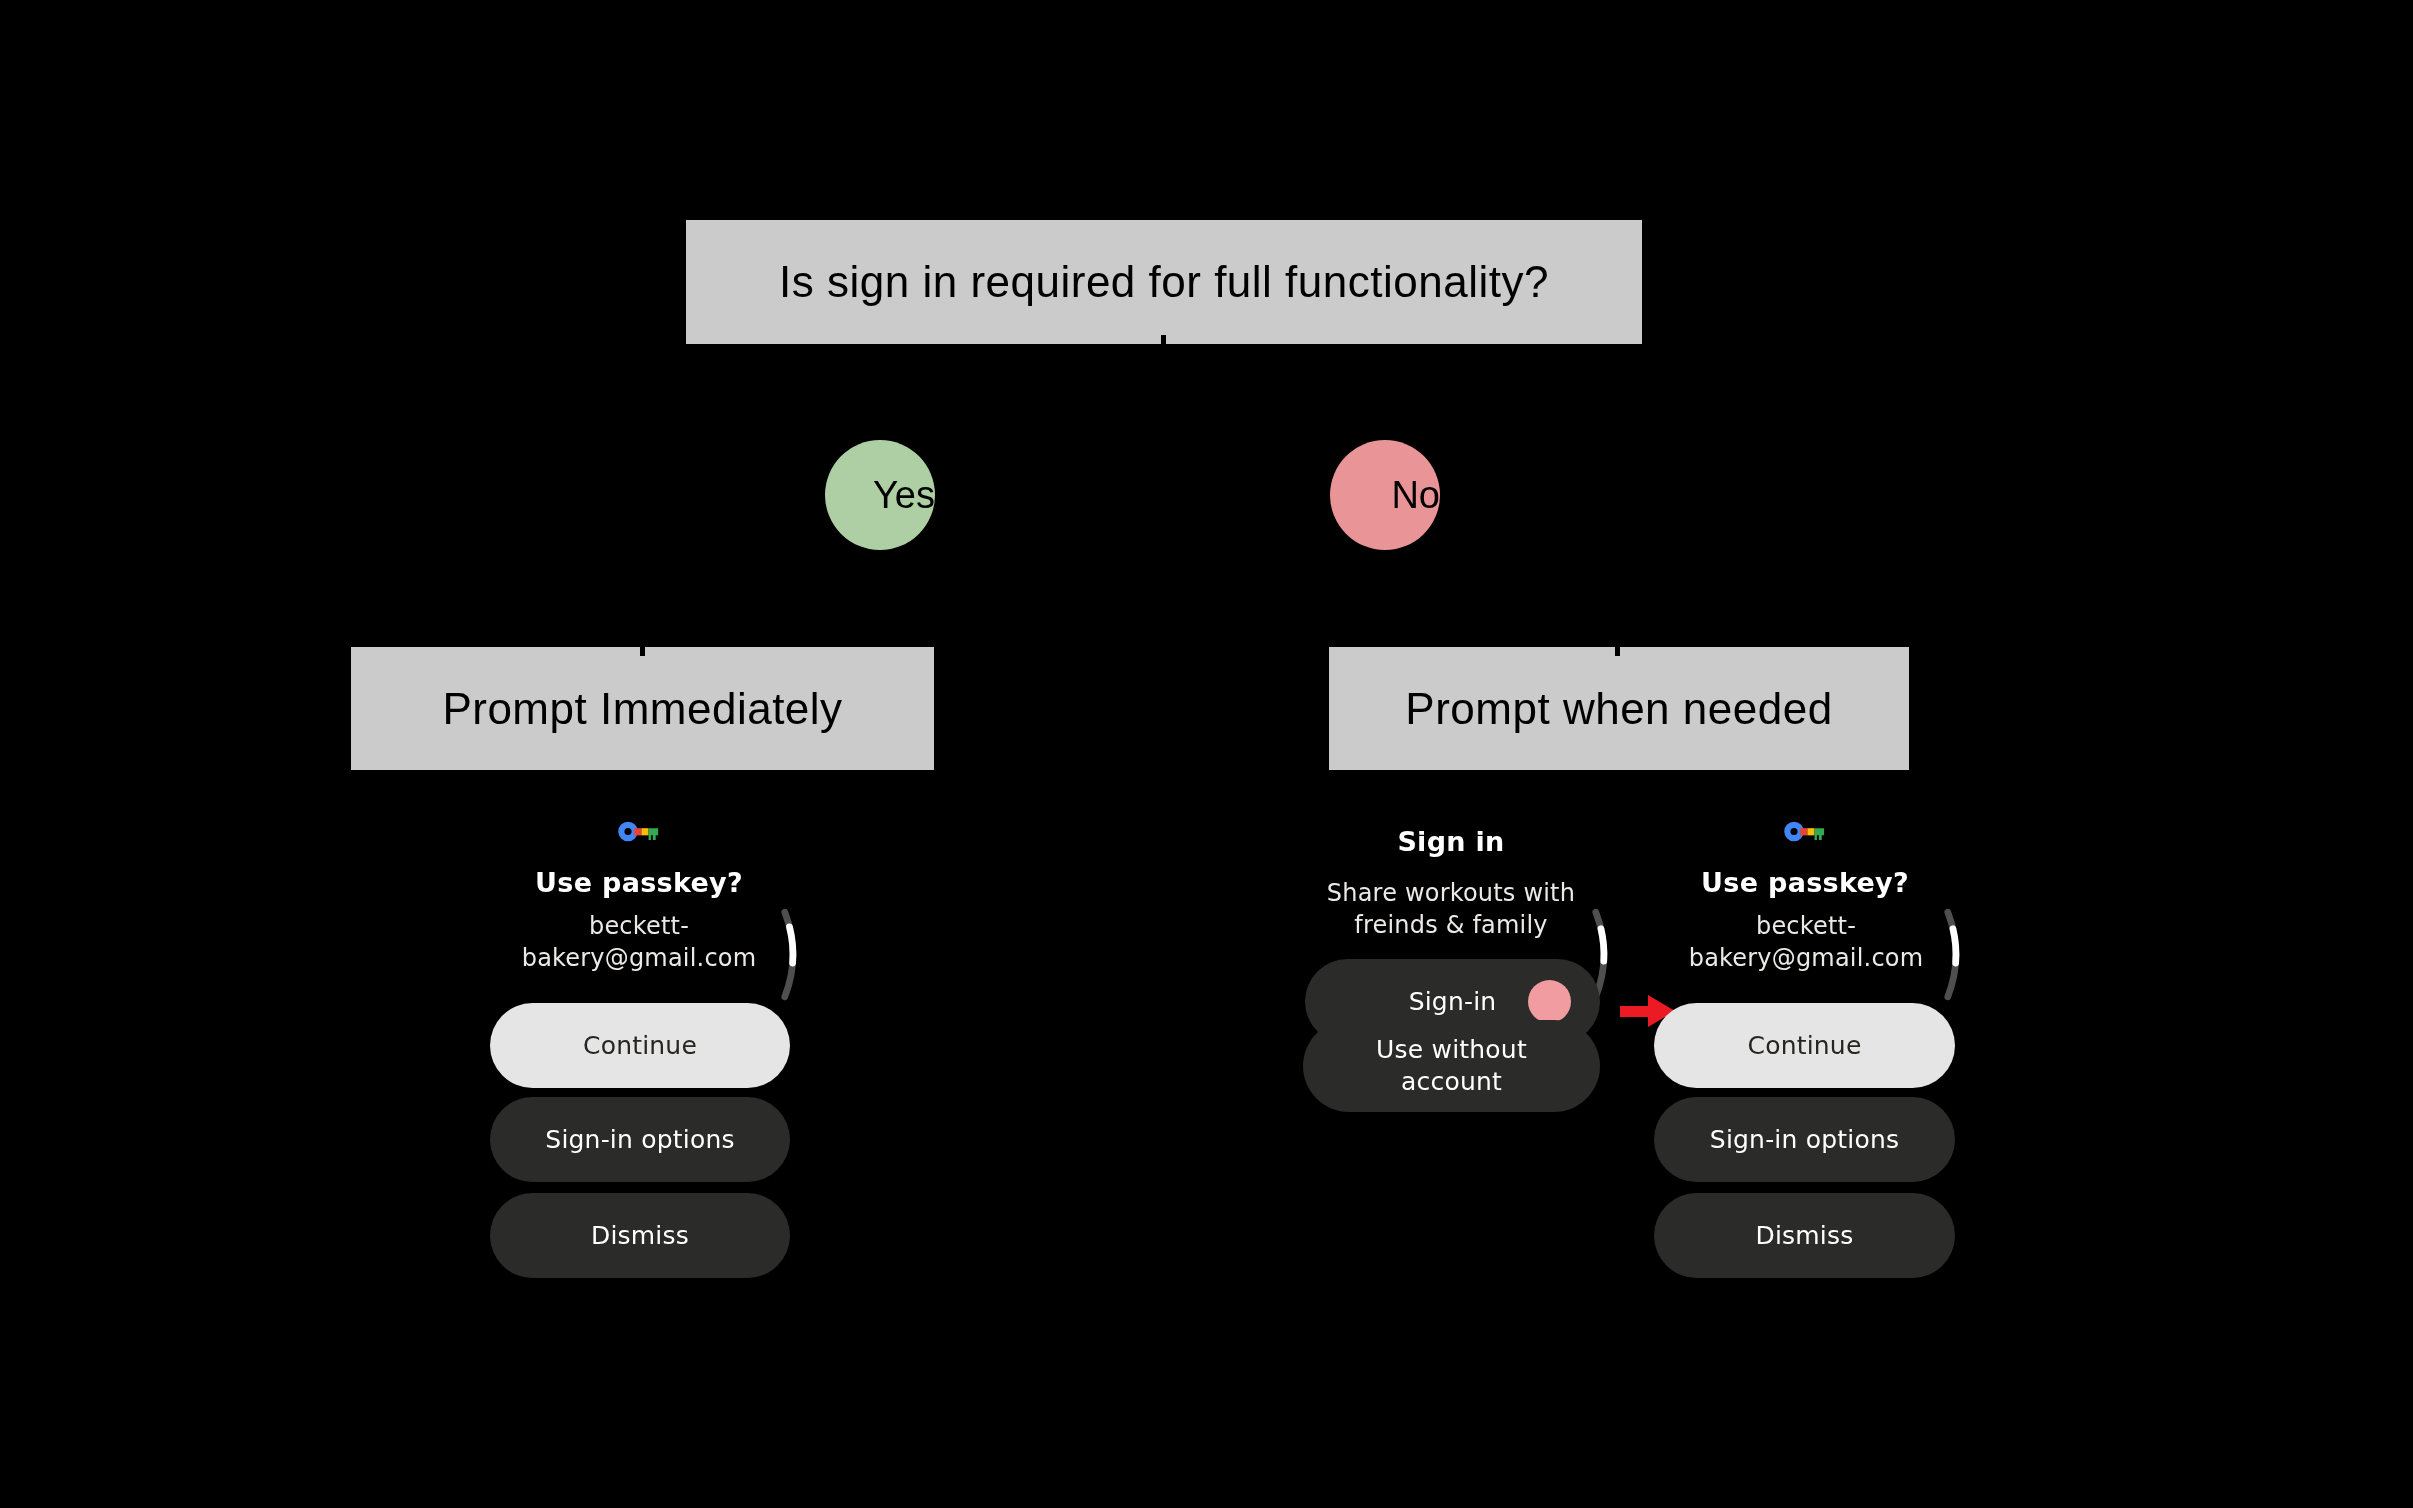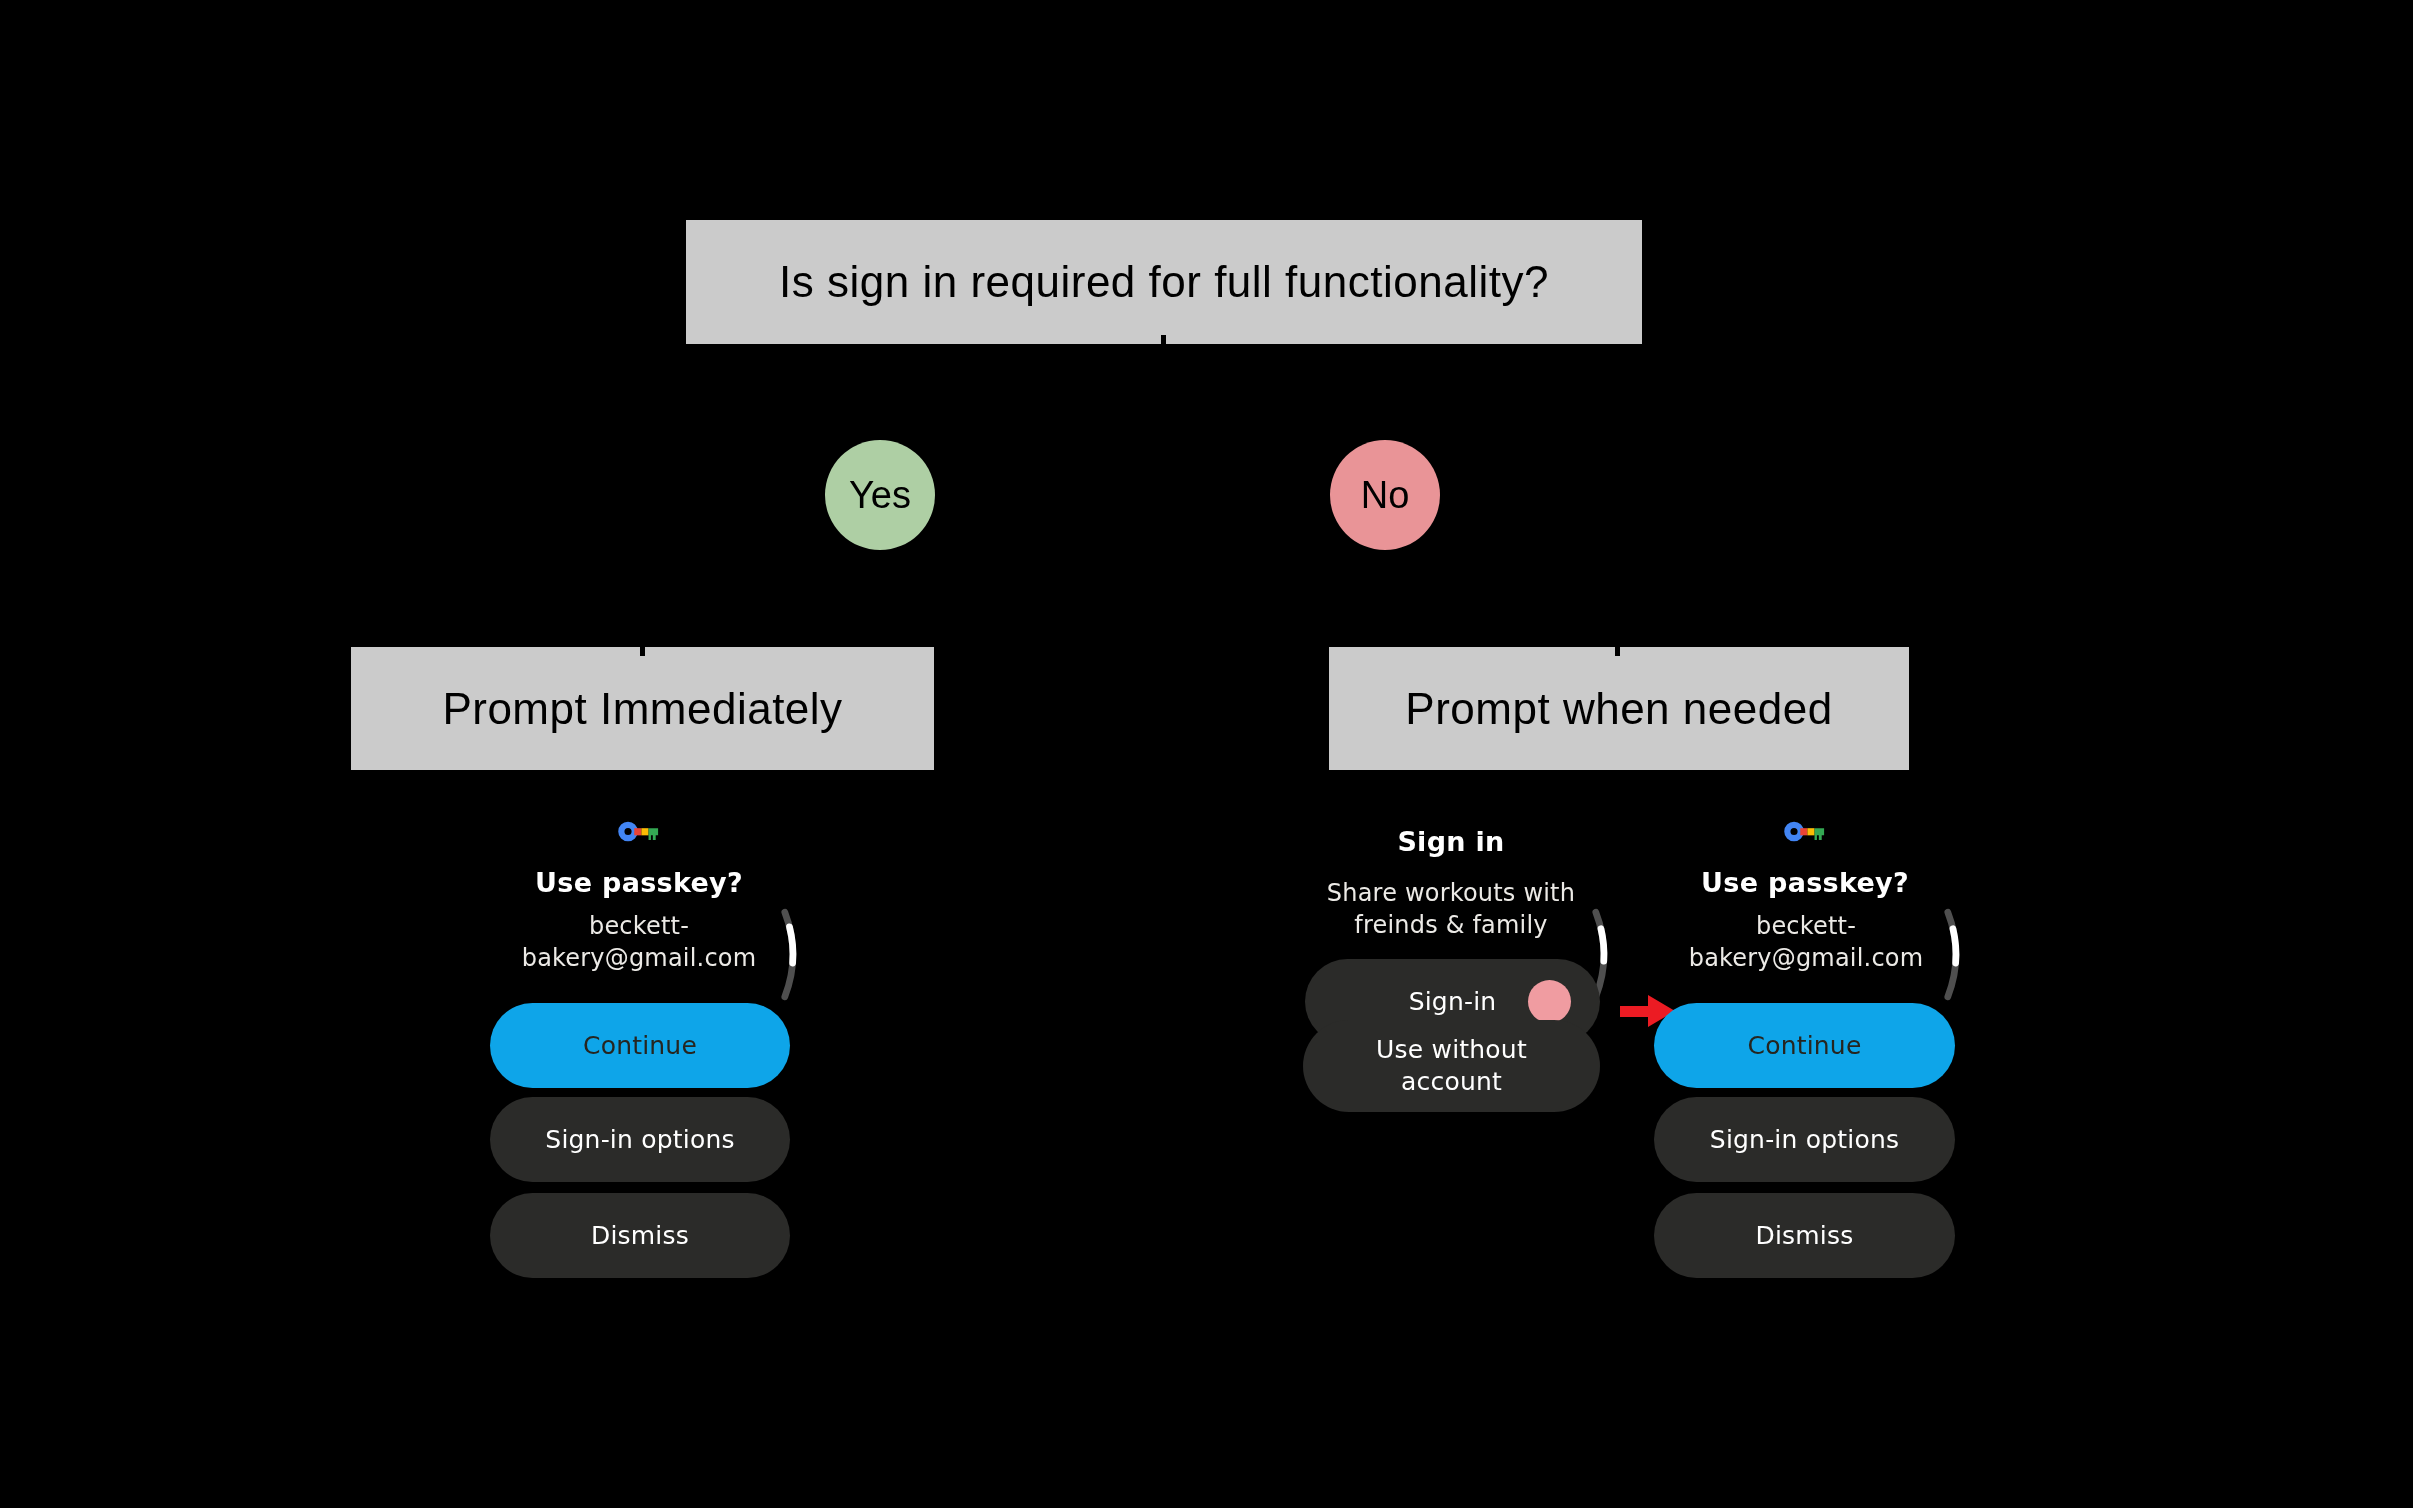--- a/index.html
+++ b/index.html
@@ -9,41 +9,41 @@
   }
   
   .node{
     position:absolute;background:#CBCBCB;color:#000;
     display:flex;align-items:center;justify-content:center;
     font-size:44px;letter-spacing:0.5px;
   }
   .tick{position:absolute;width:4.8px;height:8.7px;background:#000;}
   .branch-circle{
     position:absolute;width:110px;height:110px;border-radius:50%;
-    display:flex;align-items:center;justify-content:center;
+    display:flex;align-items:center;justify-content:flex-end;
     font-size:38px;color:#000;
   }
   
   .watch{position:absolute;font-family:"DejaVu Sans","Liberation Sans",sans-serif;}
   .watch-title{
     position:absolute;width:386px;text-align:center;
     color:#fff;font-size:27px;font-weight:bold;letter-spacing:0.3px;
   }
   .watch-sub{
     position:absolute;width:406px;text-align:center;
     color:#ECEAE6;font-size:24px;line-height:32px;letter-spacing:0.2px;
   }
   .pill{
     position:absolute;border-radius:46px;border:none;
     display:flex;flex-direction:column;justify-content:center;
     font-family:"DejaVu Sans","Liberation Sans",sans-serif;
     font-size:25px;font-weight:500;line-height:32px;letter-spacing:0.2px;
     padding:0;cursor:pointer;
   }
-  .pill.light{background:#0ea5e9;color:#26251F;}
+  .pill.light{background:#e5e5e5;color:#26251F;}
   .pill.dark{background:#2B2B29;color:#FFFFFF;}
   .arc{position:absolute;width:25px;height:93px;}
   .tap-dot{
     position:absolute;width:43px;height:43px;border-radius:50%;
     background:#F09CA1;
   }
   .flow-arrow{position:absolute;}
   .flow-arrow .tail{position:absolute;left:0;top:10.6px;width:30px;height:11.6px;background:#EC1B23;}
   .flow-arrow .head{
     position:absolute;left:28px;top:0;width:0;height:0;

